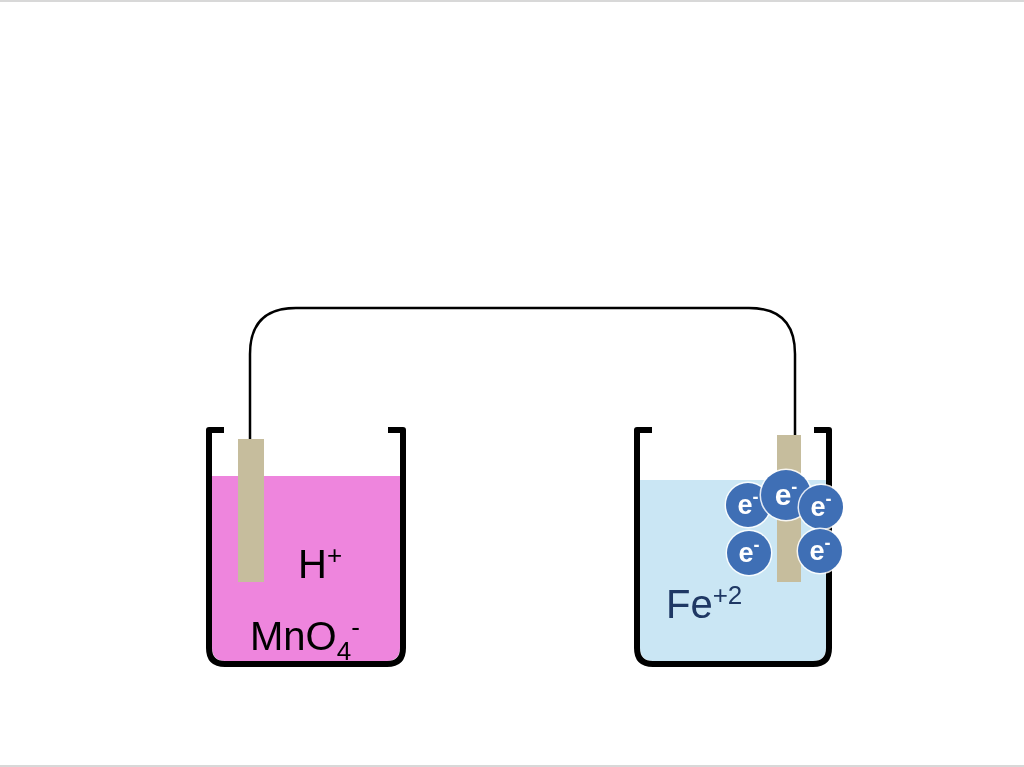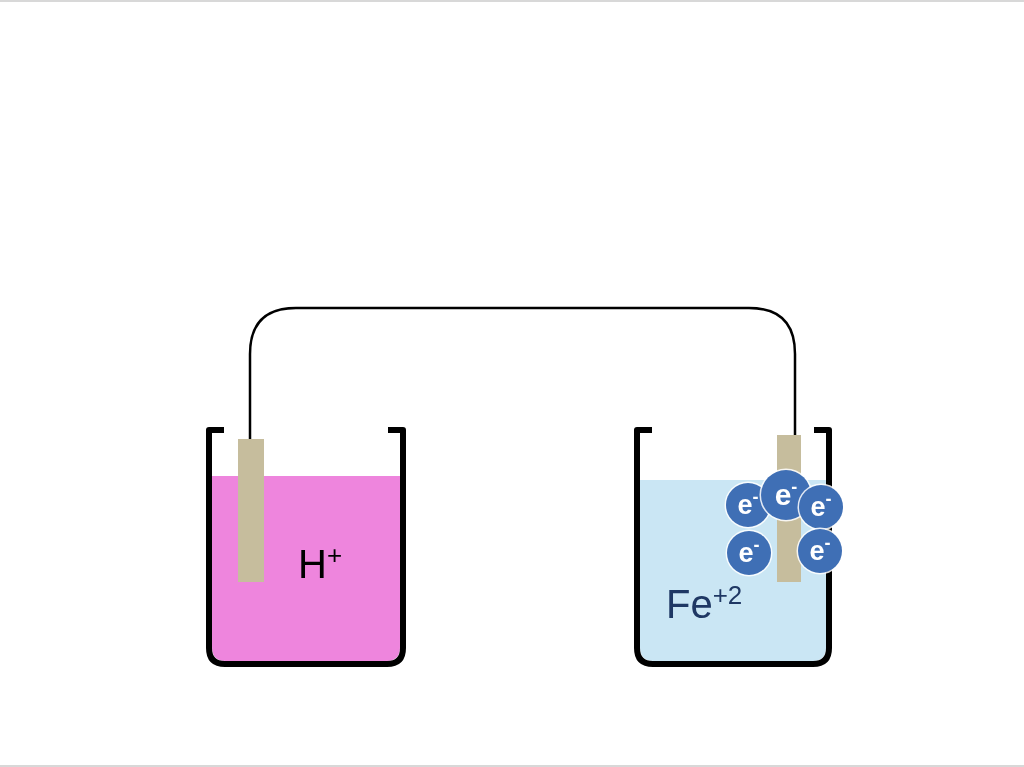--- a/index.html
+++ b/index.html
@@ -102,20 +102,23 @@
 
     <rect class="electrode" x="777" y="433" width="24" height="147"></rect>
 
     <path class="beaker" d="M 652 428 H 637 V 646 Q 637 662 653 662 H 813 Q 829 662 829 646 V 428 H 814"></path>
   </svg>
 
   <div class="label" id="h-label" style="left:298px; top:542px;">
     <span>H</span><span class="sup">+</span>
   </div>
 
+  <div class="label" id="permanganate-label" style="left:250px; top:614px;">
+    <span>MnO</span><span class="sub">4</span><span class="sup">-</span>
+  </div>
 
   <div class="label" id="iron-label" style="left:666px; top:582px;">
     <span>Fe</span><span class="sup">+2</span>
   </div>
 
   <div class="electron" id="electron-1">
     <span>e</span>
       <span class="sup">-</span>
   </div>
   <div class="electron big" id="electron-2">

